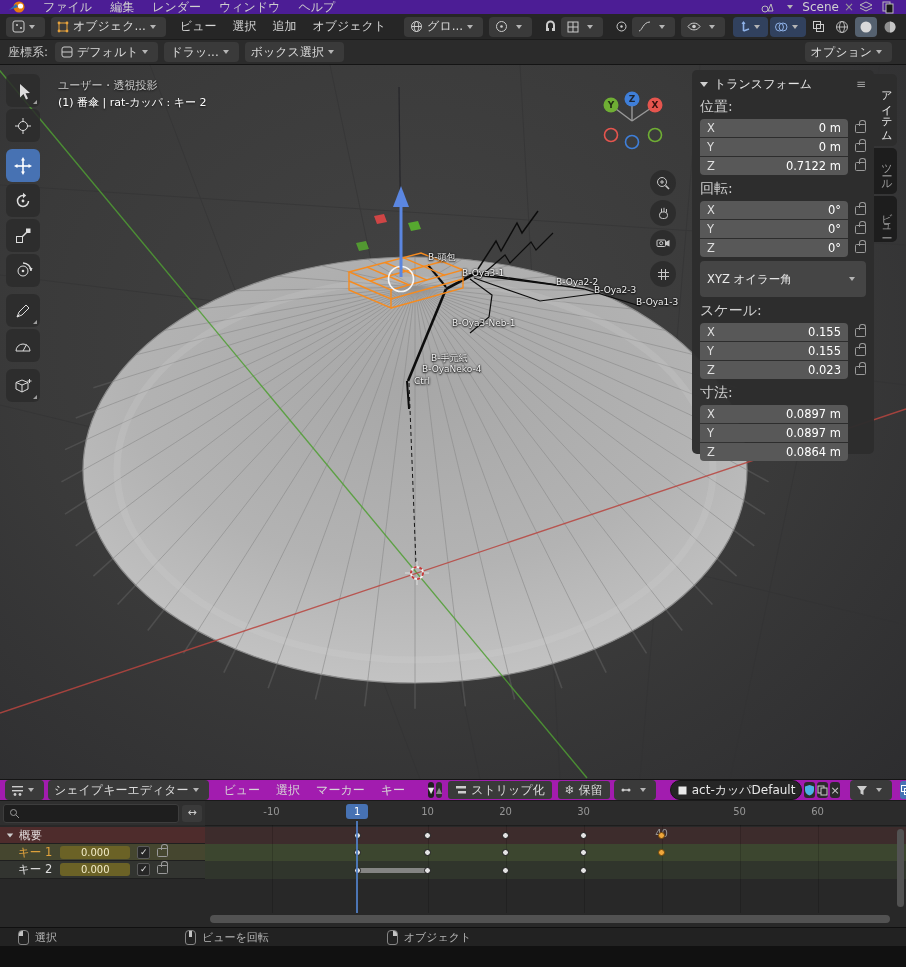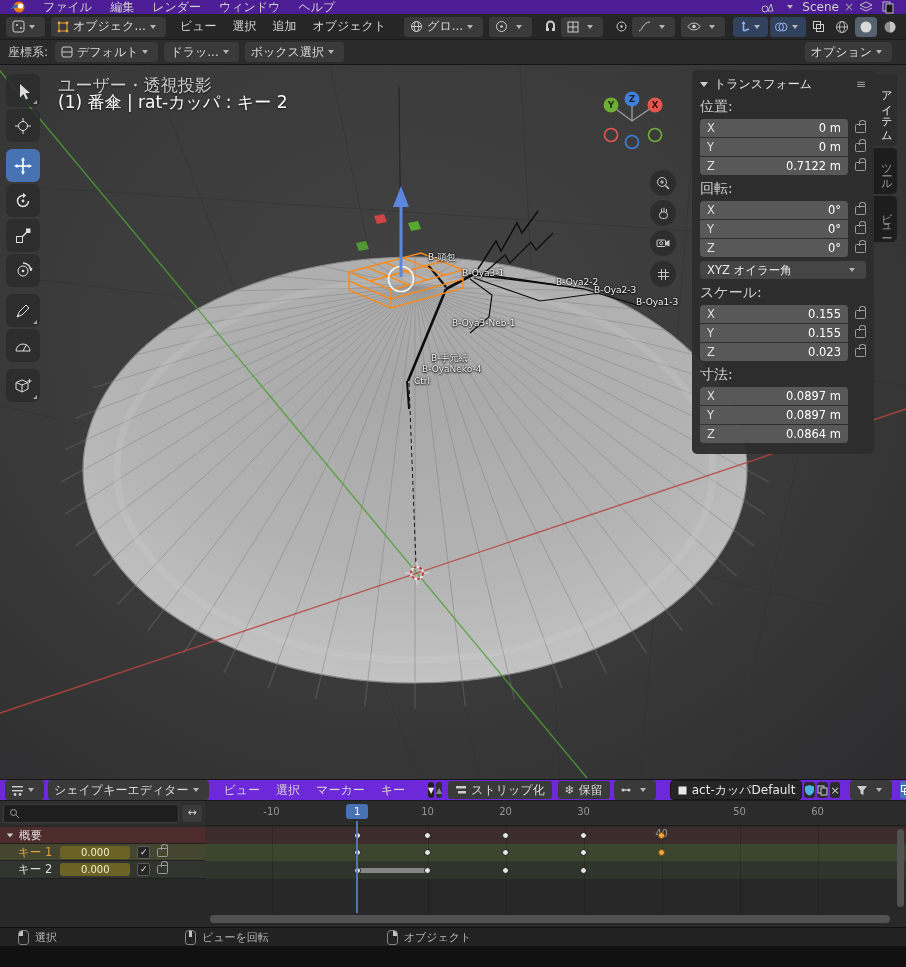--- a/index.html
+++ b/index.html
@@ -28,21 +28,21 @@
   .hdr3{height:25px;background:#2b2b2b;display:flex;align-items:center;padding:0 8px;border-bottom:1px solid #141414;box-sizing:border-box;}
   .hmenu{padding:0 8px;color:#d6d6d6;white-space:nowrap;}
   .spacer{flex:1;}
   .togglebtn{display:inline-flex;align-items:center;height:20px;padding:0 4px;border-radius:4px;margin-left:2px;}
   .togglebtn.on{background:#31415e;}
 
   
   .viewport{position:relative;height:714px;
      background:radial-gradient(ellipse at 45% 38%, #434343 0%, #3a3a3a 55%, #2d2d2f 100%);overflow:hidden;}
   #scene{position:absolute;left:0;top:0;}
-  .vp-text{position:absolute;left:58px;top:12px;line-height:17px;font-size:17px;
+  .vp-text{position:absolute;left:58px;top:12px;line-height:17px;font-size:11px;
            color:#cccccc;text-shadow:0 1px 2px rgba(0,0,0,.7);}
   .vp-text .obj{color:#ffffff;}
   .bone-label{position:absolute;font-size:9px;color:#f2f2f2;white-space:nowrap;
               text-shadow:0 0 2px #000,0 1px 2px #000;}
   
   .toolbar{position:absolute;left:6px;top:9px;width:36px;display:flex;flex-direction:column;gap:2px;}
   .tbtn{width:34px;height:33px;background:#2b2b2bd9;border-radius:6px;display:flex;
         align-items:center;justify-content:center;position:relative;}
   .tbtn.active{background:#4772b3;}
   .tbtn.gap{margin-top:5px;}
@@ -64,39 +64,39 @@
   .field{flex:1;height:18px;background:#585858;display:flex;align-items:center;padding:0 7px;
          color:#fff;font-size:11.5px;}
   .fr.first .field{border-radius:4px 4px 0 0;} .fr.last .field{border-radius:0 0 4px 4px;}
   .field .axis{color:#dedede;margin-right:6px;}
   .field .val{flex:1;text-align:right;}
   .lockico{position:relative;display:inline-block;width:9px;height:7px;border:1px solid #9a9a9a;
            border-radius:1.5px;margin-left:7px;}
   .lockico:before{content:'';position:absolute;left:3px;top:-5px;width:5px;height:5px;
            border:1px solid #9a9a9a;border-bottom:none;border-radius:3px 3px 0 0;}
   .nolock{display:inline-block;width:18px;}
-  .np-dd{height:18px;background:#454545;border-radius:4px;display:flex;align-items:center;
+  .np-dd{height:36px;background:#454545;border-radius:4px;display:flex;align-items:center;
          padding:0 7px;margin:4px 0 2px;color:#e8e8e8;font-size:11.5px;}
   .np-dd .chev{margin-left:auto;}
   
   .vtabs{position:absolute;left:874px;top:9px;width:24px;z-index:4;}
   .vtab{writing-mode:vertical-rl;text-orientation:upright;background:#1d1d1d;color:#9c9c9c;
         border-radius:0 5px 5px 0;padding:9px 4px;margin-bottom:2px;font-size:11px;letter-spacing:1px;}
   .vtab.active{background:#2d2d2d;color:#ededed;}
 
   
-  .ds-header{height:22px;background:#6d28d9;display:flex;align-items:center;padding:0 5px;
+  .ds-header{height:22px;background:#a21caf;display:flex;align-items:center;padding:0 5px;
              border-top:1px solid #151515;border-bottom:1px solid #1a1a1a;box-sizing:border-box;gap:2px;}
   .ds-header .hmenu{padding:0 7px;}
   .dsbtn{display:inline-flex;align-items:center;height:18px;background:#3a3a3a;border-radius:3px;
          padding:0 7px;color:#dcdcdc;margin-left:4px;white-space:nowrap;}
   .smallbtn{width:16px;height:16px;border-radius:3px;display:inline-flex;align-items:center;
             justify-content:center;font-size:8px;}
   .actfield{display:inline-flex;align-items:center;height:18px;background:#252525;border:1px solid #161616;
-            border-radius:4px;padding:0 6px;color:#e8e8e8;margin-left:6px;white-space:nowrap;}
+            border-radius:10px;padding:0 6px;color:#e8e8e8;margin-left:6px;white-space:nowrap;}
   .bluebtn{background:#4772b3;color:#fff;}
   .ds-content{position:relative;height:126px;background:#282828;overflow:hidden;}
   .chancol{position:absolute;left:0;top:0;width:205px;height:100%;background:#2f2f2f;}
   .searchrow{position:absolute;left:3px;top:3px;width:199px;height:19px;display:flex;gap:3px;align-items:center;}
   .searchf{flex:1;height:17px;background:#1e1e1e;border:1px solid #3d3d3d;border-radius:3px;
            display:flex;align-items:center;padding:0 5px;color:#8a8a8a;}
   .swapbtn{width:20px;height:17px;background:#3a3a3a;border-radius:3px;color:#ccc;text-align:center;
            line-height:16px;font-size:11px;}
   .crow{position:absolute;left:0;width:205px;display:flex;align-items:center;padding:0 6px;
         box-sizing:border-box;border-bottom:1px solid #1f1f1f;font-size:11.5px;}

